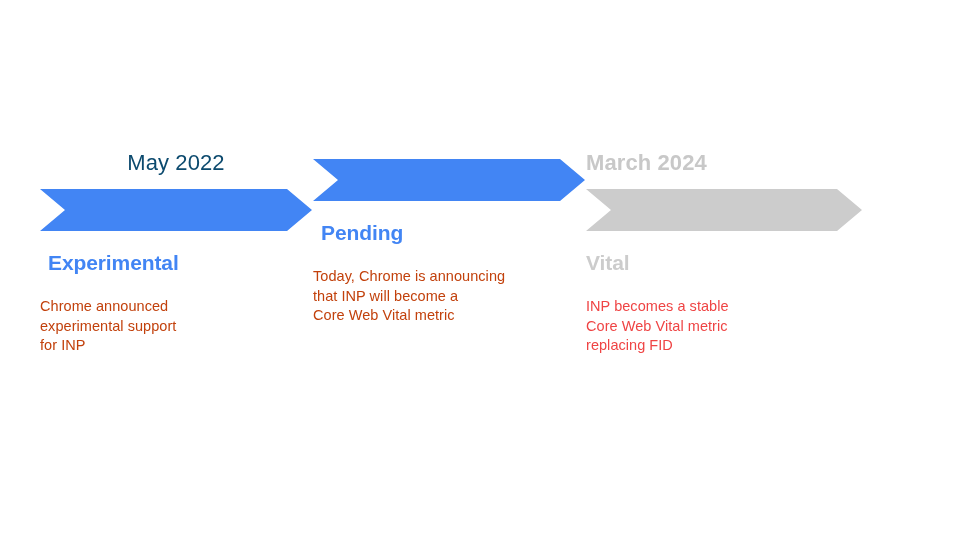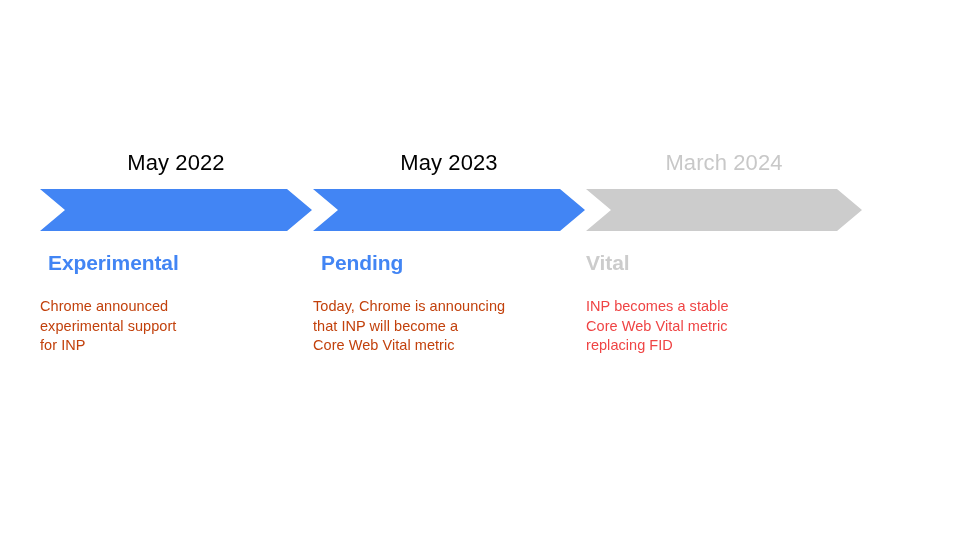--- a/index.html
+++ b/index.html
@@ -35,25 +35,25 @@
 
   
   .date-label {
     font-size: 22px;
     line-height: 30px;
     text-align: center;
     font-weight: 400;
     letter-spacing: 0.1px;
     white-space: nowrap;
   }
-  .date-active   { color: #000000; }
+  .date-active   { color: #0c4a6e; }
   .date-inactive { color: #c8c8c8; }
 
   
-  .stage-3 .date-label { text-align: center; }
+  .stage-3 .date-label { text-align: left; font-weight: bold; }
 
   
   .arrow-wrap {
     position: relative;
     margin-top: 11px;
     height: 42px;
   }
   .arrow {
     position: absolute;
     left: 0;
@@ -102,21 +102,20 @@
     </div>
 
     <div class="stage-heading heading-active">Experimental</div>
 
     <div class="stage-desc desc-active">Chrome announced
 experimental support
 for INP</div>
   </div>
 
   <div class="stage stage-2">
-    <div class="date-label date-active">May 2023</div>
 
     <div class="arrow-wrap">
       <div class="arrow arrow-blue"></div>
     </div>
 
     <div class="stage-heading heading-active">Pending</div>
 
     <div class="stage-desc desc-active">Today, Chrome is announcing
 that INP will become a
 Core Web Vital metric</div>

